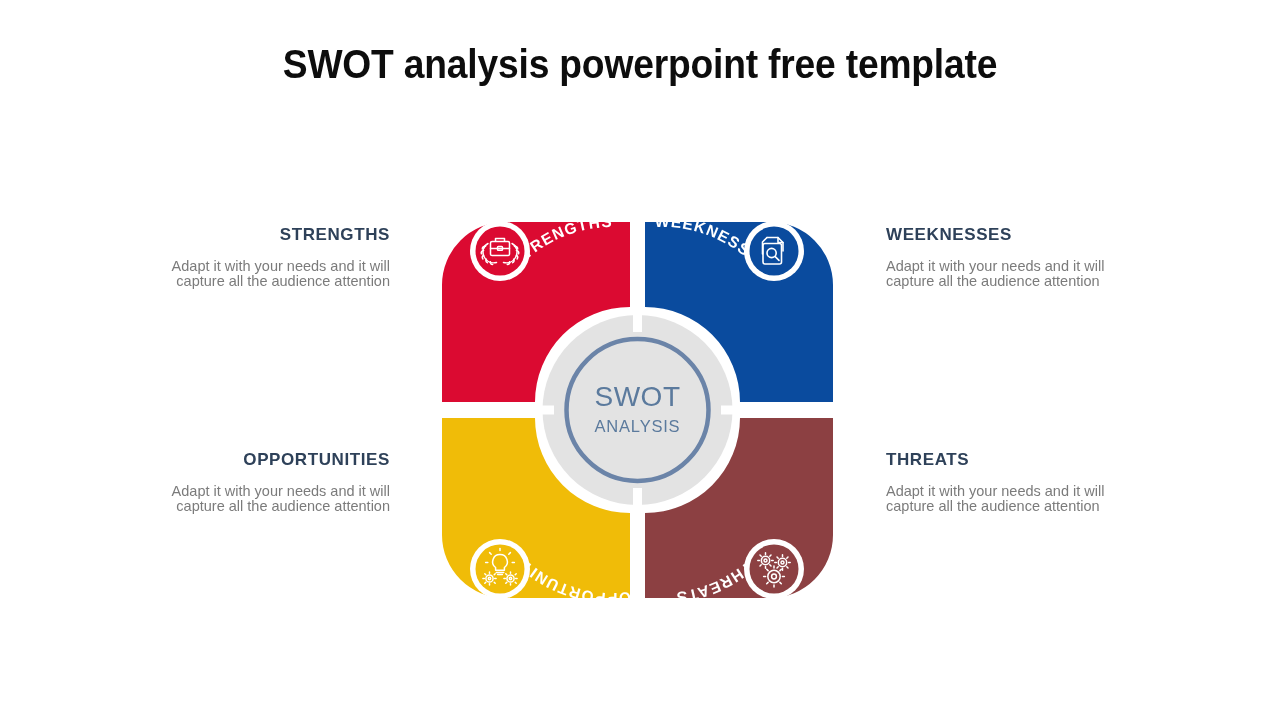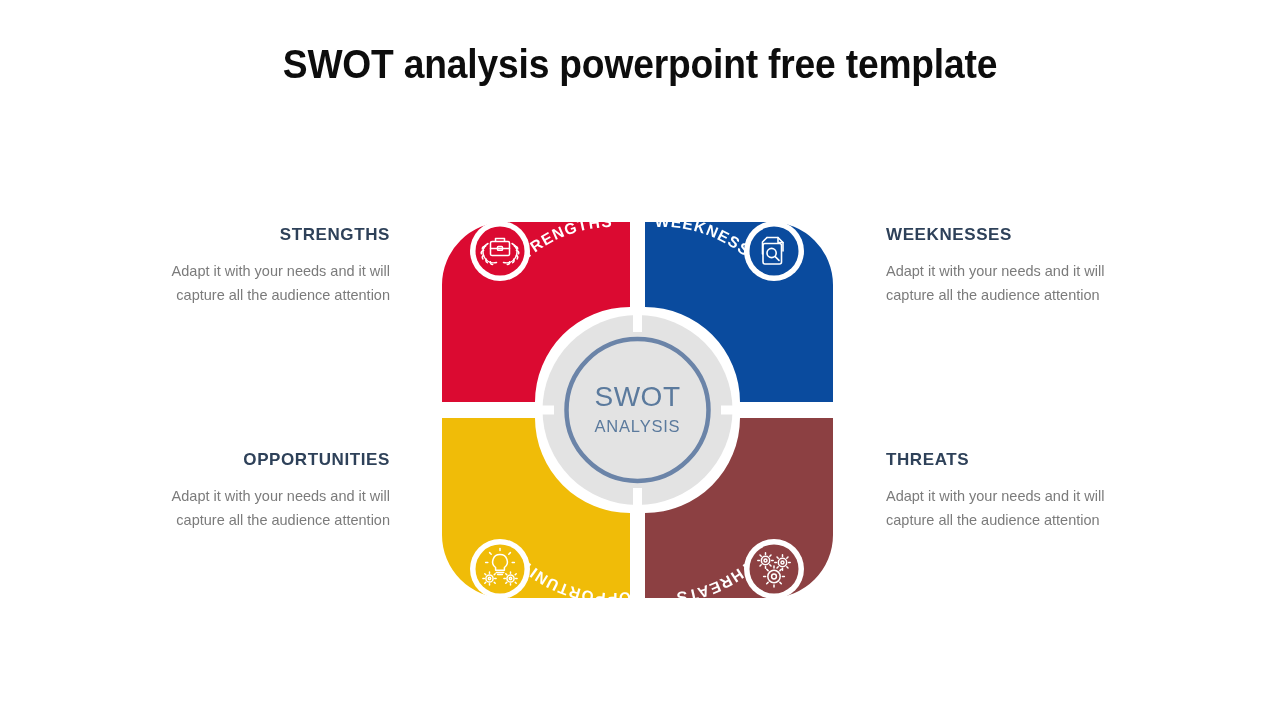--- a/index.html
+++ b/index.html
@@ -44,21 +44,21 @@
     font-size: 17px;
     font-weight: bold;
     letter-spacing: 0.6px;
     color: #2e4159;
     margin: 0 0 14px 0;
     line-height: 1.1;
   }
   .side-block .quad-desc {
     font-family: "Liberation Sans", sans-serif;
     font-size: 14.5px;
-    line-height: 24px;
+    line-height: 15px;
     color: #7b7b7b;
     margin: 0;
   }
   .side-left  { text-align: right; }
   .side-right { text-align: left;  }
 
   #block-strengths      { left: 128px; top: 226px; }
   #block-opportunities  { left: 128px; top: 451px; }
   #block-weaknesses     { left: 886px; top: 226px; }
   #block-threats        { left: 886px; top: 451px; }

